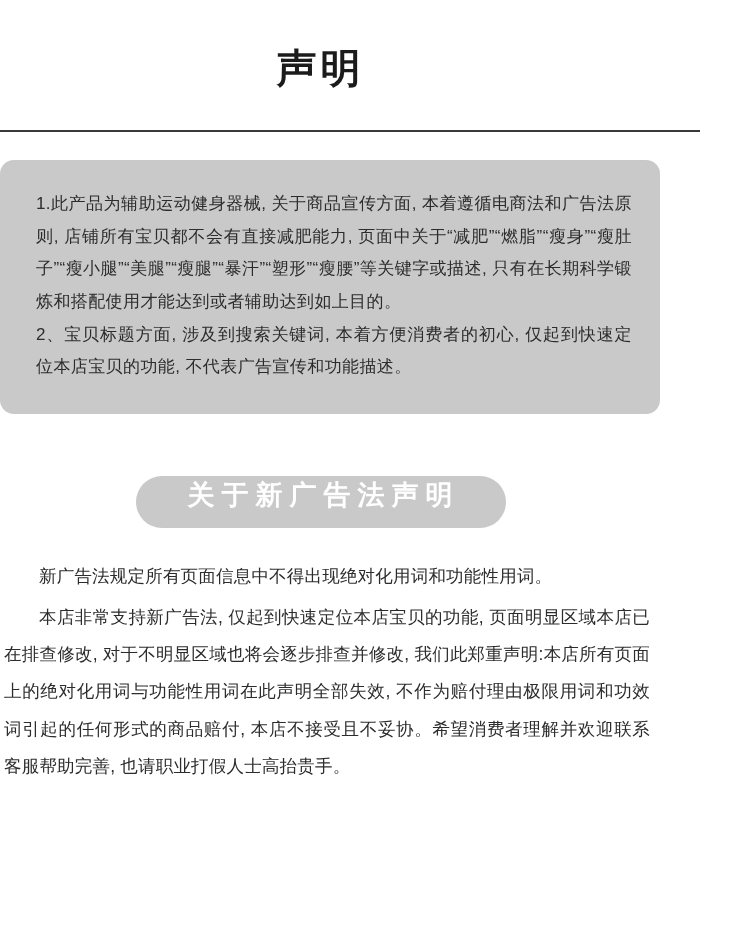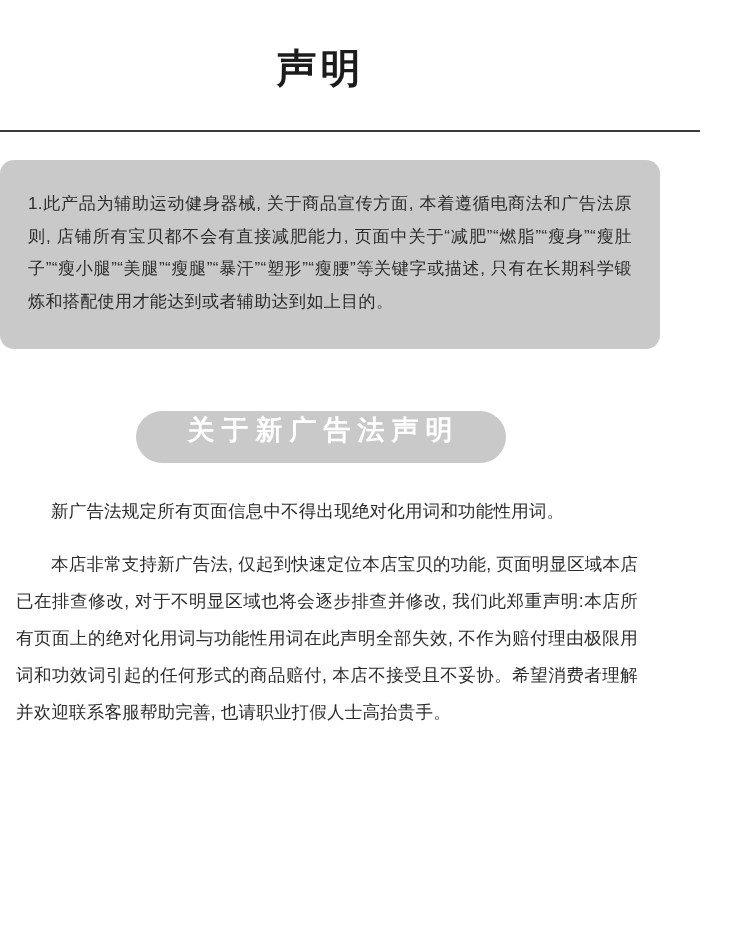--- a/index.html
+++ b/index.html
@@ -33,21 +33,21 @@
     width: 700px;
     height: 2px;
     background: #3a3a3a;
     margin: 38px auto 0 auto;
   }
   .notice-box {
     width: 660px;
     margin: 28px auto 0 auto;
     background: #c9c9c9;
     border-radius: 14px;
-    padding: 28px 28px 30px 28px;
+    padding: 28px 28px 30px 36px;
     box-sizing: border-box;
   }
   .notice-box p {
     margin: 0;
     font-size: 17px;
     line-height: 1.92;
     color: #2c2c2c;
     text-align: justify;
     letter-spacing: 0.4px;
   }
@@ -69,35 +69,36 @@
   .bottom-text {
     width: 654px;
     margin: 30px auto 0 auto;
     font-size: 17.5px;
     line-height: 2.12;
     color: #2c2c2c;
     text-align: justify;
     letter-spacing: 0.2px;
   }
   .bottom-text p {
-    margin: 16px;
+    margin: 4px;
     text-indent: 2em;
   }
 </style>
 </head>
 <body>
 
 <div class="page">
 
   <div class="title">声明</div>
 
   <div class="divider"></div>
 
   <div class="notice-box">
     <p>1.此产品为辅助运动健身器械, 关于商品宣传方面, 本着遵循电商法和广告法原则, 店铺所有宝贝都不会有直接减肥能力, 页面中关于“减肥”“燃脂”“瘦身”“瘦肚子”“瘦小腿”“美腿”“瘦腿”“暴汗”“塑形”“瘦腰”等关键字或描述, 只有在长期科学锻炼和搭配使用才能达到或者辅助达到如上目的。</p>
+    <p>2、宝贝标题方面, 涉及到搜索关键词, 本着方便消费者的初心, 仅起到快速定位本店宝贝的功能, 不代表广告宣传和功能描述。</p>
   </div>
 
   <div class="pill-wrap">
     <div class="pill">关于新广告法声明</div>
   </div>
 
   <div class="bottom-text">
     <p>新广告法规定所有页面信息中不得出现绝对化用词和功能性用词。</p>
     <p>本店非常支持新广告法, 仅起到快速定位本店宝贝的功能, 页面明显区域本店已在排查修改, 对于不明显区域也将会逐步排查并修改, 我们此郑重声明:本店所有页面上的绝对化用词与功能性用词在此声明全部失效, 不作为赔付理由极限用词和功效词引起的任何形式的商品赔付, 本店不接受且不妥协。希望消费者理解并欢迎联系客服帮助完善, 也请职业打假人士高抬贵手。</p>
   </div>

